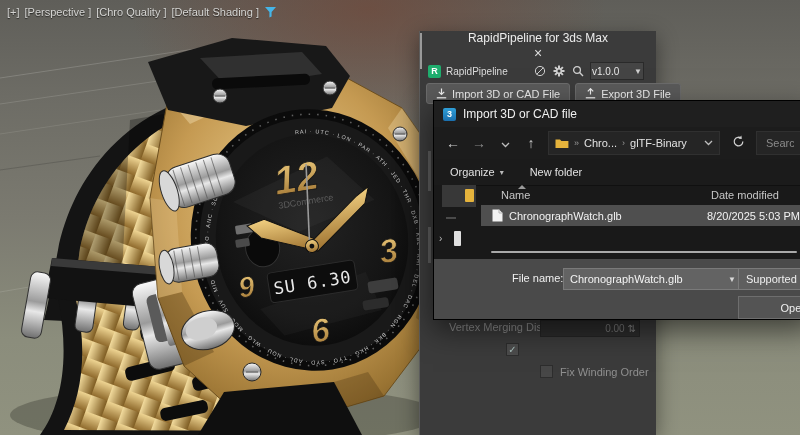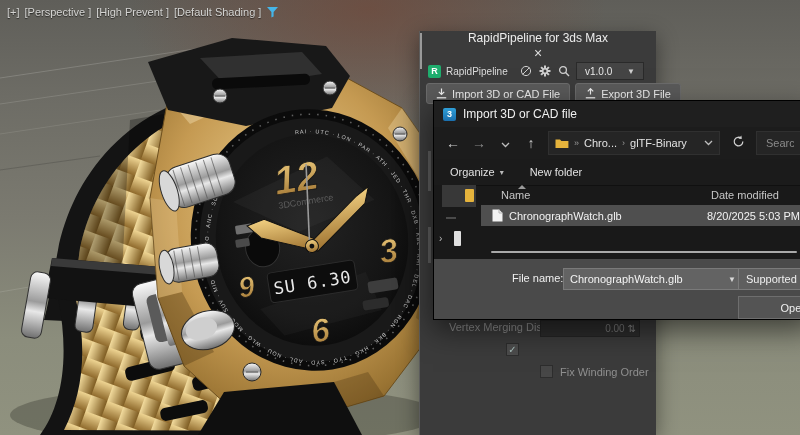--- a/index.html
+++ b/index.html
@@ -18,21 +18,21 @@
   #plugin .edge-hi{left:0;top:2px;width:2px;height:36px;background:#9a9a9a;}
   #plugin .titlebar{left:0;top:0;right:0;height:28px;display:flex;align-items:center;padding:0 10px;flex-direction:column;}
   #plugin .titlebar .t{font-size:12px;color:#ececec;flex:1;}
   #plugin .close{font-size:14px;color:#dedede;width:18px;text-align:center;cursor:pointer;}
   #plugin .toolrow{left:0;top:30px;right:4px;height:20px;display:flex;align-items:center;padding:0 8px;gap:5px;}
   .rp-logo{width:13px;height:13px;background:#1fae6e;border-radius:2px;color:#fff;font-size:9px;
     font-weight:bold;display:flex;align-items:center;justify-content:center;}
   .rp-brand{font-size:10px;color:#dcdcdc;flex:1;}
   .tico{width:14px;height:14px;display:flex;align-items:center;justify-content:center;}
   .verbox{width:50px;height:16px;background:#454545;border:1px solid #2a2a2a;display:flex;
-    align-items:center;justify-content:space-between;padding:0 8px;font-size:10px;color:#e8e8e8;}
+    align-items:center;justify-content:space-between;padding:0 1px;font-size:10px;color:#e8e8e8;}
   .verbox .car{font-size:8px;color:#cfcfcf;}
   #plugin .btnrow{left:6px;top:52px;display:flex;gap:5px;}
   .gbtn{height:19px;background:#5a5a5a;border:1px solid #6b6b6b;border-radius:3px;color:#f0f0f0;
     font-size:11px;display:flex;align-items:center;gap:5px;padding:0 9px;white-space:nowrap;cursor:pointer;}
   #plugin .sliver-bar{width:3px;background:#5e5e5e;left:8px;}
   
   .set-label{font-size:11px;color:#8f8f8f;}
   #vm-field{left:120px;top:289px;width:92px;height:15px;background:#2c2c2c;border:1px solid #242424;
     display:flex;align-items:center;justify-content:flex-end;gap:3px;padding:0 3px;color:#7a7a7a;font-size:10px;}
   .chk{width:11px;height:11px;background:#4c4c4c;border:1px solid #2d2d2d;display:inline-flex;
@@ -271,21 +271,21 @@
         <line x1="315" y1="398" x2="325" y2="398" stroke="#555"></line>
       <circle cx="246" cy="404" r="6" fill="url(#chrome)"></circle>
     </g>
 
     <path d="M 198,435 L 224,392 L 334,382 L 362,435 Z" fill="#0f0f0f"></path>
   </svg>
 
   <div class="abs" id="vp-label">
     <span>[+]</span>
     <span>[Perspective ]</span>
-    <span>[High Prevent ]</span>
+    <span>[Chro Quality ]</span>
     <span>[Default Shading ]</span>
     <svg width="13" height="12" viewBox="0 0 13 12">
       <path d="M1 1 h11 l-4.4 5 v4.4 l-2.2 1 V6 Z" fill="#45b5e8"></path>
     </svg>
   </div>
 
   <div class="abs" id="plugin">
     <div class="abs edge-hi"></div>
     <div class="abs titlebar">
       <span class="t">RapidPipeline for 3ds Max</span>

